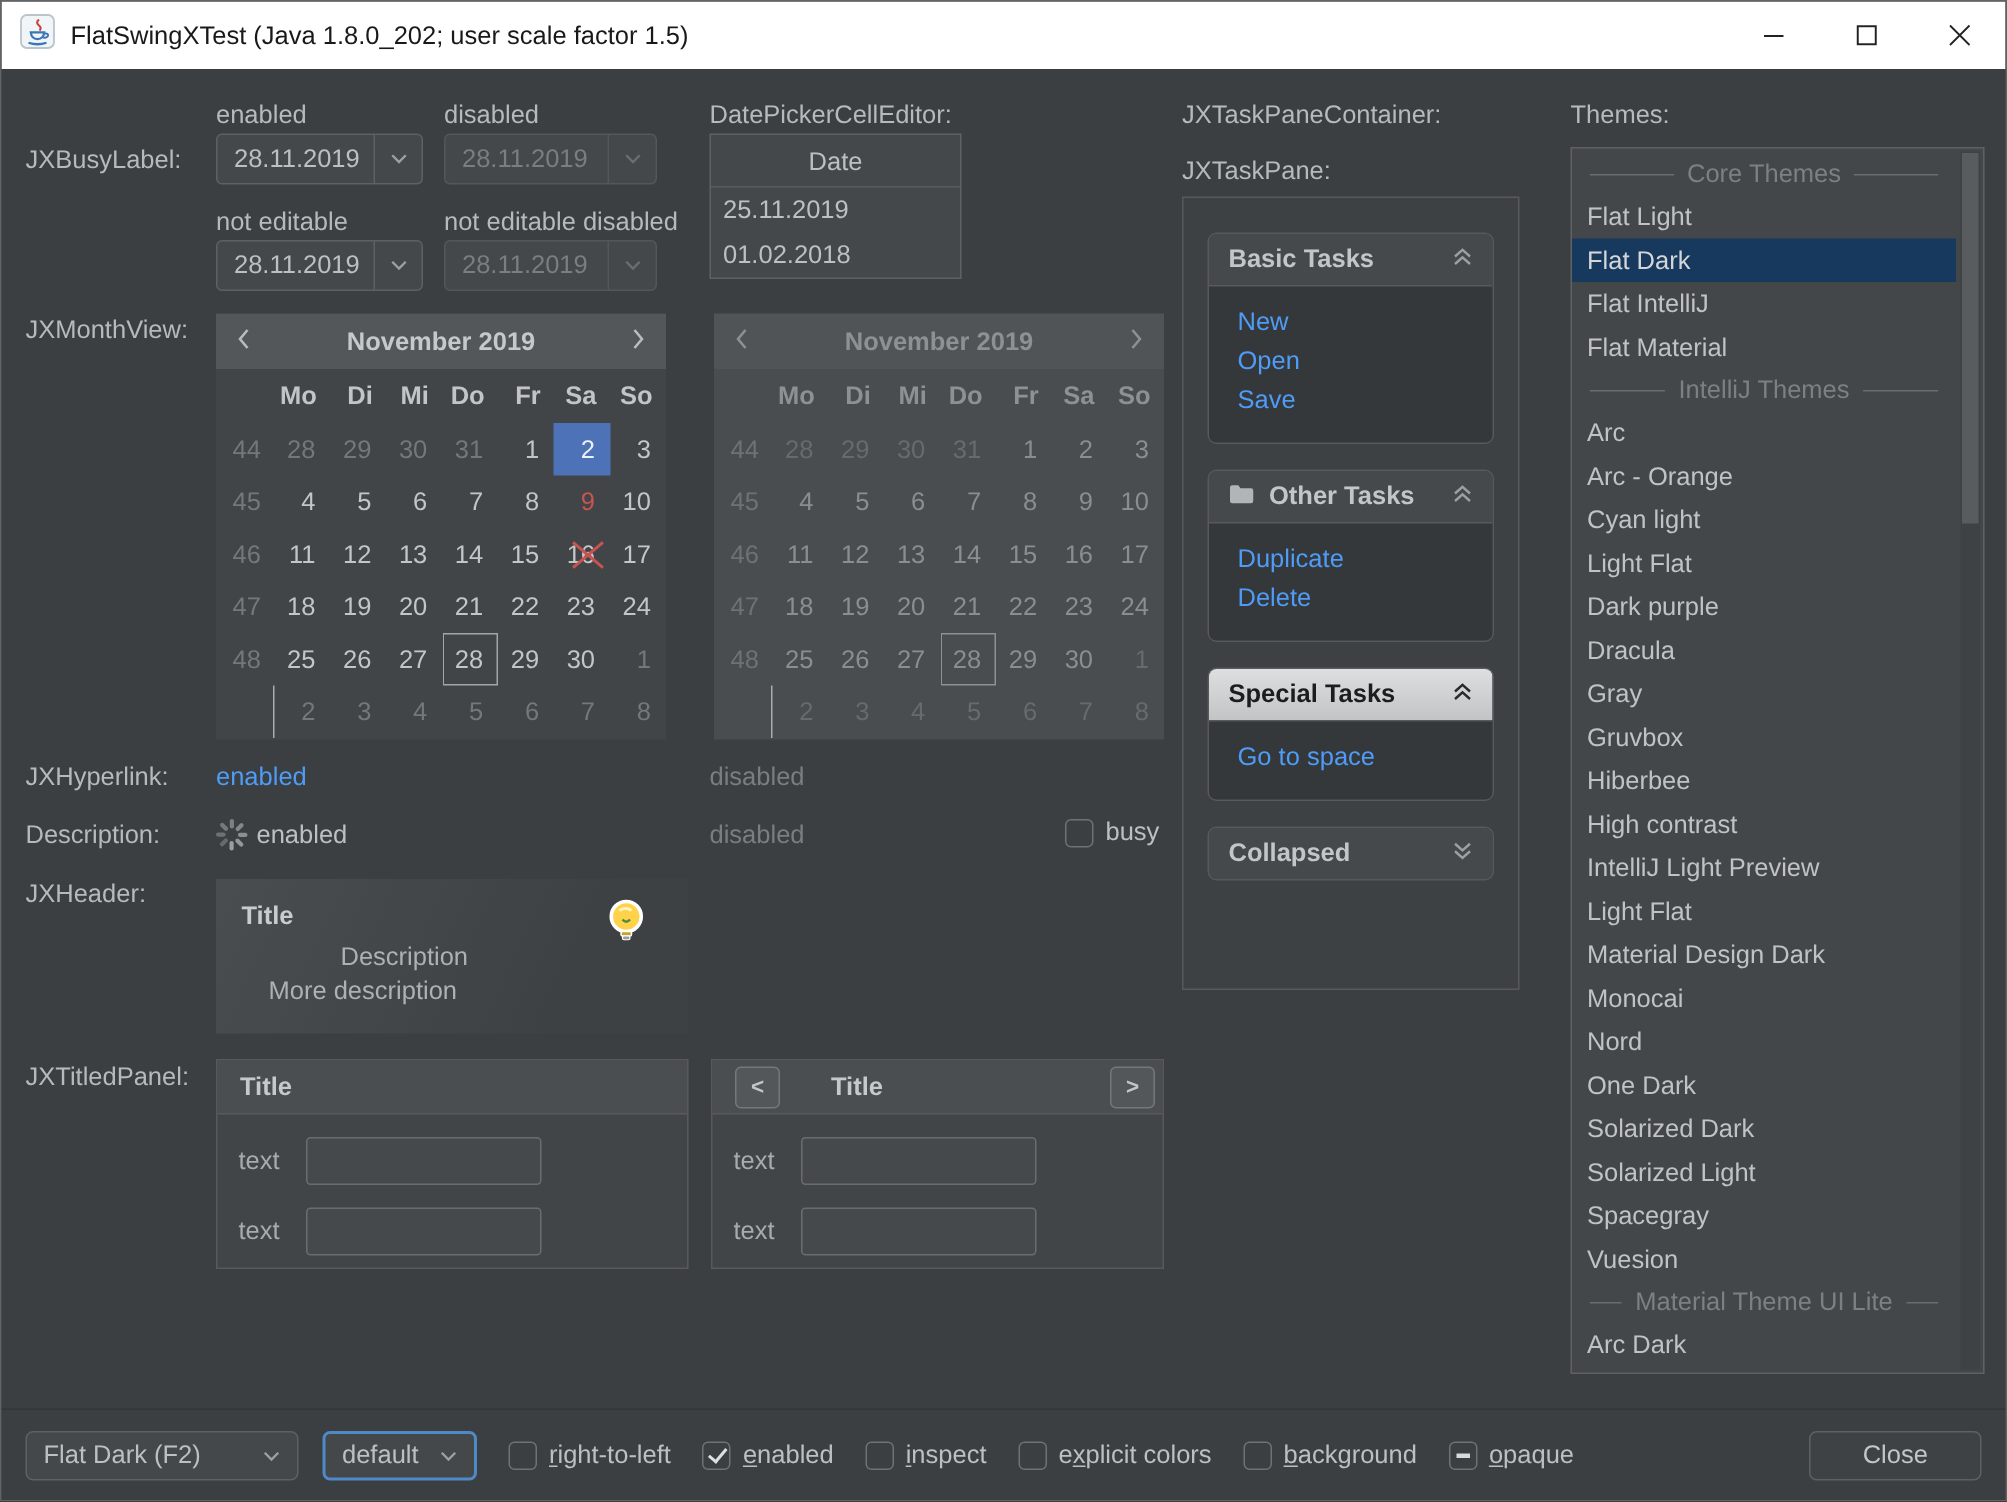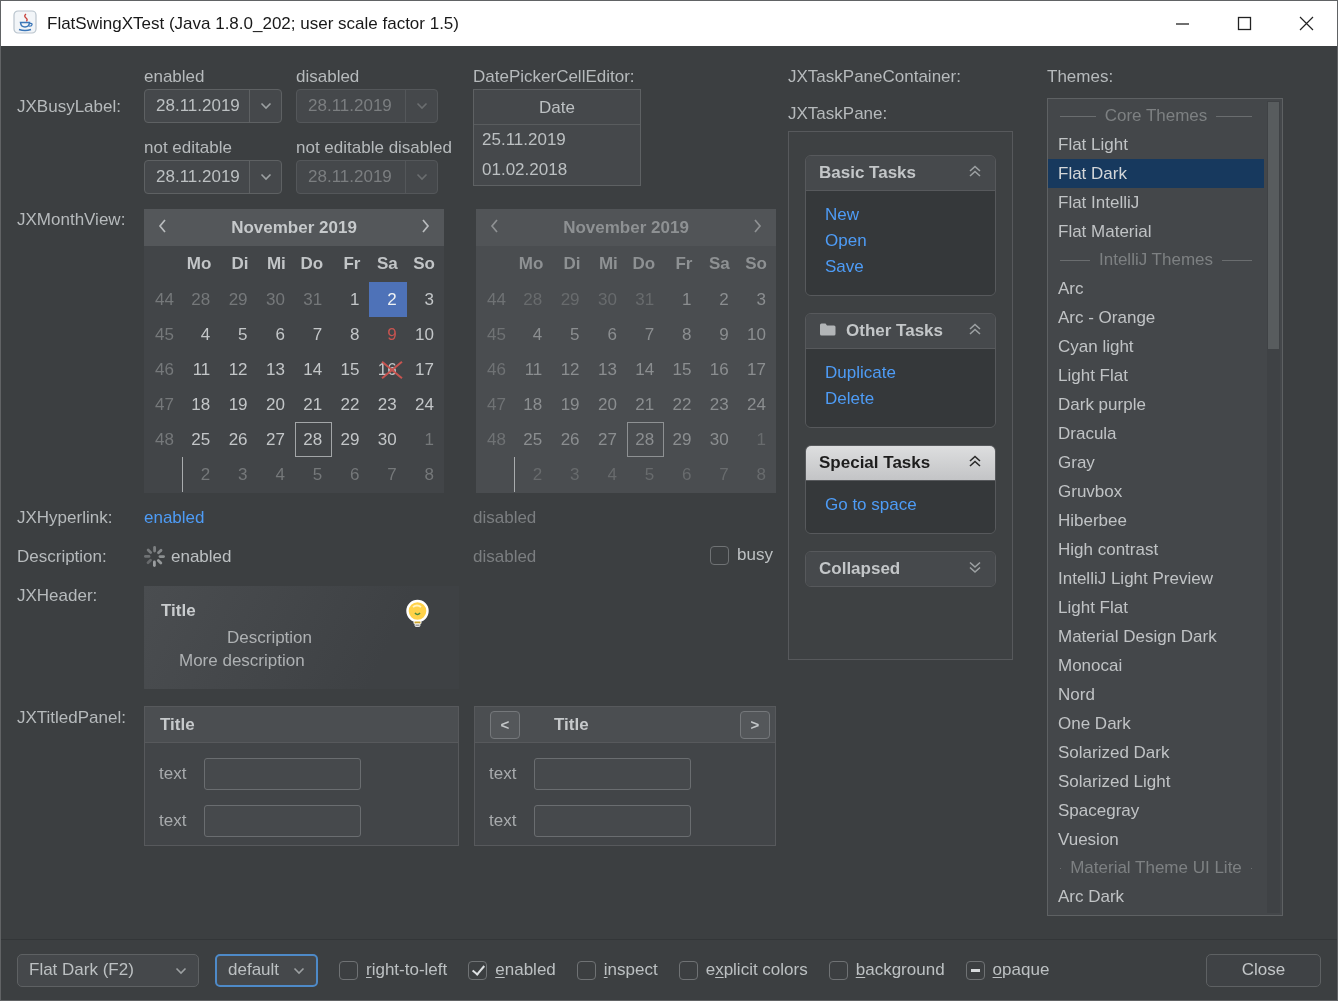--- a/index.html
+++ b/index.html
@@ -460,21 +460,21 @@
             <span class="grow"></span>
             <span><svg width="14" height="13" viewBox="0 0 14 13">
                 <polyline points="2,1.5 7,6 12,1.5" fill="none" stroke="#9ca0a2" stroke-width="1.6"></polyline>
                 <polyline points="2,6.5 7,11 12,6.5" fill="none" stroke="#9ca0a2" stroke-width="1.6"></polyline>
               </svg></span>
           </div>
         </div>
       </div>
 
     <span class="abs seclabel" style="left:1046px;top:21px;">Themes:</span>
-    <div class="abs themelist" style="left:1046px;top:52px;width:236px;height:818px;" id="themelist">
+    <div class="abs themelist" style="left:1046px;top:52px;width:276px;height:818px;" id="themelist">
 
     <div class="theme-sep">
           <span class="line"></span>
           <span>Core Themes</span>
           <span class="line"></span>
         </div>
         <div class="theme-item">Flat Light</div>
         <div class="theme-item selected">Flat Dark</div>
         <div class="theme-item">Flat IntelliJ</div>
         <div class="theme-item">Flat Material</div>

